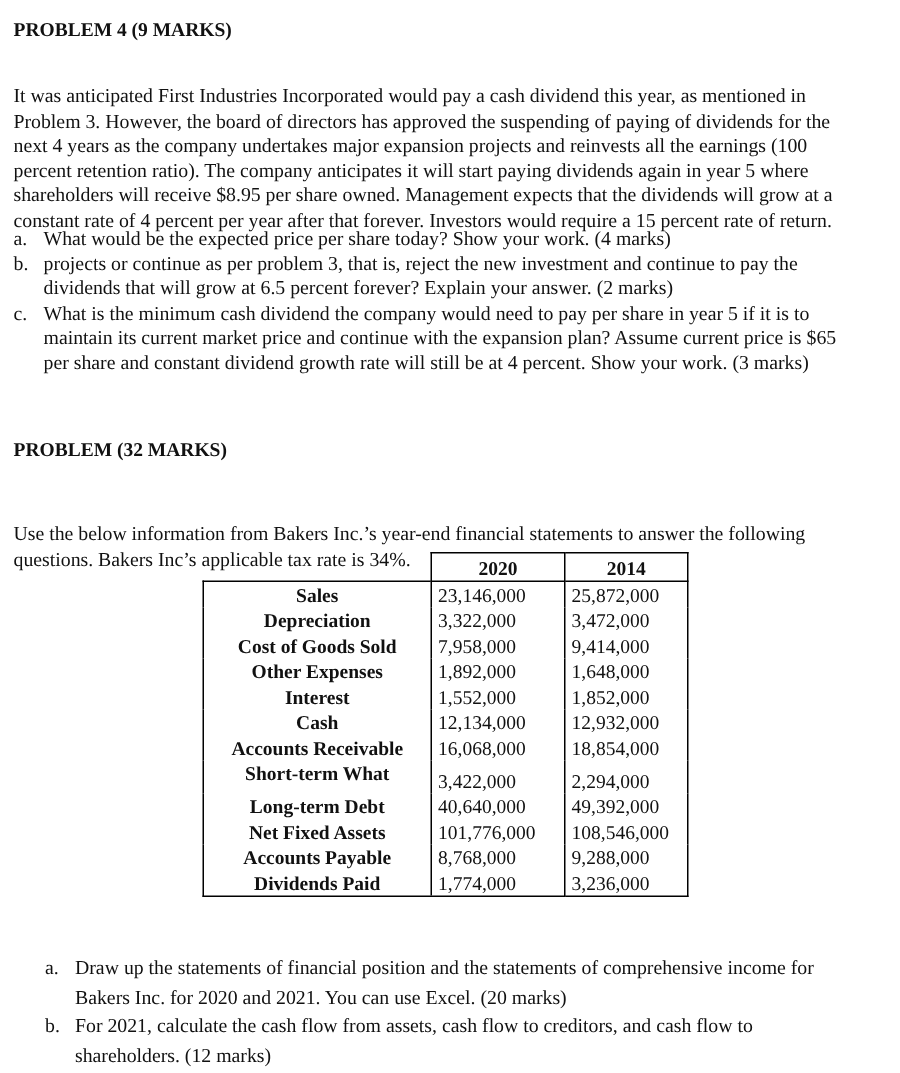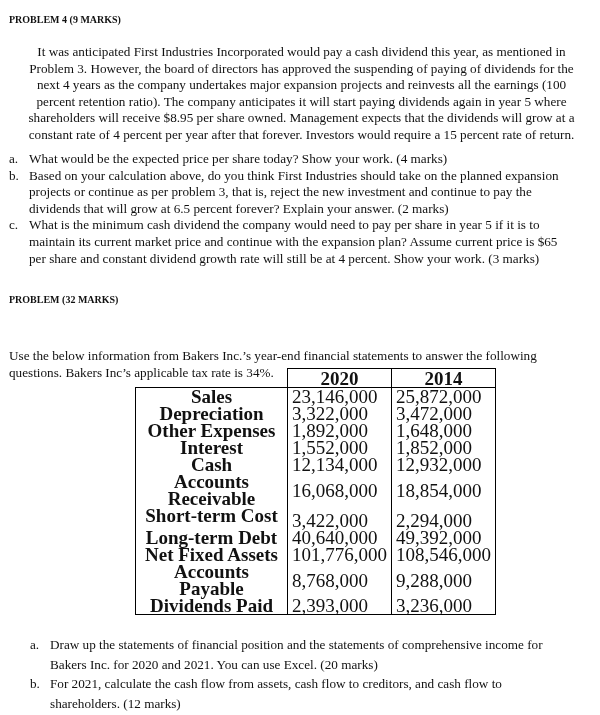--- a/index.html
+++ b/index.html
@@ -1,67 +1,66 @@
 <!DOCTYPE html>
 <html><head>
 <meta charset="utf-8">
 <style>
   html, body { margin: 0; padding: 0; background: #ffffff; }
   body {
     width: 600px; height: 715px; position: relative; overflow: hidden;
     font-family: "Liberation Serif", "DejaVu Serif", serif;
     color: #111111; font-size: 13.2px; line-height: 16.6px;
   }
-  .heading { position: absolute; left: 9px; font-weight: bold; font-size: 10px; }
+  .heading { position: absolute; left: 9px; font-weight: bold; font-size: 13px; }
   .para { position: absolute; left: 9px; width: 585px; }
   .para .ln { display: block; white-space: nowrap; }
   ol.qs { position: absolute; margin: 0; padding: 0; list-style: none; }
   ol.qs li { position: relative; padding-left: 20px; }
   ol.qs li .marker { position: absolute; left: 0; top: 0; }
   ol.qs li .ln { display: block; white-space: nowrap; }
   b { font-weight: normal; }
 
   table.fin {
     position: absolute; left: 135px; top: 368px;
-    border-collapse: collapse; font-size: 19px; line-height: 17px;
+    border-collapse: collapse; font-size: 13px; line-height: 17px;
   }
   table.fin td, table.fin th { padding: 0 4px; }
   table.fin th { font-weight: bold; text-align: center; border: 1.5px solid #000; height: 18px; }
   table.fin th.blank { border: none; }
   table.fin td.label { font-weight: bold; width: 143px; border-left: 1.5px solid #000; text-align: center; }
   table.fin td.num { border-left: 1.5px solid #000; border-right: 1.5px solid #000; }
   table.fin td.c20 { width: 80px; }
   table.fin td.c21 { width: 73px; }
   table.fin tr.first td { border-top: 1.5px solid #000; }
   table.fin tr.last td { border-bottom: 1.5px solid #000; }
   table.fin tr.tall td { height: 22px; vertical-align: bottom; }
   table.fin tr.tall td.label { vertical-align: top; }
 </style>
 </head>
 <body>
 
 <div class="heading" style="top:12px;">PROBLEM 4 (9 MARKS)</div>
 
-<div class="para" style="top:44px;text-align:center;">
+<div class="para" style="top:56px;">
   <span class="ln">It was anticipated First Industries Incorporated would pay a cash dividend this year, as mentioned in</span>
   <span class="ln">Problem 3. However, the board of directors has approved the suspending of paying of dividends for the</span>
   <span class="ln">next 4 years as the company undertakes major expansion projects and reinvests all the earnings (100</span>
   <span class="ln">percent retention ratio). The company anticipates it will start paying dividends again in year 5 where</span>
   <span class="ln">shareholders will receive $8.95 per share owned. Management expects that the dividends will grow at a</span>
   <span class="ln">constant rate of 4 percent per year after that forever. Investors would require a 15 percent rate of return.</span>
 </div>
 
 <ol class="qs" style="left:9px; top:151px;">
   <li>
     <span class="marker">a.</span>
     <span class="ln"><span>What would be the expected price per share today? </span><b>Show your work. (4 marks)</b></span>
   </li>
   <li>
     <span class="marker">b.</span>
-    <span class="ln">Based on your calculation above, do you think First Industries should take on the planned expansion</span>
     <span class="ln">projects or continue as per problem 3, that is, reject the new investment and continue to pay the</span>
     <span class="ln"><span>dividends that will grow at 6.5 percent forever? </span><b>Explain your answer. (2 marks)</b></span>
   </li>
   <li>
     <span class="marker">c.</span>
     <span class="ln">What is the minimum cash dividend the company would need to pay per share in year 5 if it is to</span>
     <span class="ln">maintain its current market price and continue with the expansion plan? Assume current price is $65</span>
     <span class="ln"><span>per share and constant dividend growth rate will still be at 4 percent. </span><b>Show your work. (3 marks)</b></span>
   </li>
 </ol>
@@ -86,62 +85,67 @@
       <td class="label">Sales</td>
       <td class="num c20">23,146,000</td>
       <td class="num c21">25,872,000</td>
     </tr>
     <tr>
       <td class="label">Depreciation</td>
       <td class="num c20">3,322,000</td>
       <td class="num c21">3,472,000</td>
     </tr>
     <tr>
+      <td class="label">Cost of Goods Sold</td>
+      <td class="num c20">7,958,000</td>
+      <td class="num c21">9,414,000</td>
+    </tr>
+    <tr>
       <td class="label">Other Expenses</td>
       <td class="num c20">1,892,000</td>
       <td class="num c21">1,648,000</td>
     </tr>
     <tr>
       <td class="label">Interest</td>
       <td class="num c20">1,552,000</td>
       <td class="num c21">1,852,000</td>
     </tr>
     <tr>
       <td class="label">Cash</td>
       <td class="num c20">12,134,000</td>
       <td class="num c21">12,932,000</td>
     </tr>
     <tr>
       <td class="label">Accounts Receivable</td>
       <td class="num c20">16,068,000</td>
       <td class="num c21">18,854,000</td>
     </tr>
     <tr class="tall">
-      <td class="label">Short-term Cost</td>
+      <td class="label">Short-term What</td>
       <td class="num c20">3,422,000</td>
       <td class="num c21">2,294,000</td>
     </tr>
     <tr>
       <td class="label">Long-term Debt</td>
       <td class="num c20">40,640,000</td>
       <td class="num c21">49,392,000</td>
     </tr>
     <tr>
       <td class="label">Net Fixed Assets</td>
       <td class="num c20">101,776,000</td>
       <td class="num c21">108,546,000</td>
     </tr>
     <tr>
       <td class="label">Accounts Payable</td>
       <td class="num c20">8,768,000</td>
       <td class="num c21">9,288,000</td>
     </tr>
     <tr class="last">
       <td class="label">Dividends Paid</td>
-      <td class="num c20">2,393,000</td>
+      <td class="num c20">1,774,000</td>
       <td class="num c21">3,236,000</td>
     </tr>
   </tbody>
 </table>
 
 <ol class="qs" style="left:30px; top:635px; line-height:19.5px;">
   <li>
     <span class="marker">a.</span>
     <span class="ln">Draw up the statements of financial position and the statements of comprehensive income for</span>
     <span class="ln"><span>Bakers Inc. for 2020 and 2021. </span><b>You can use Excel. (20 marks)</b></span>

